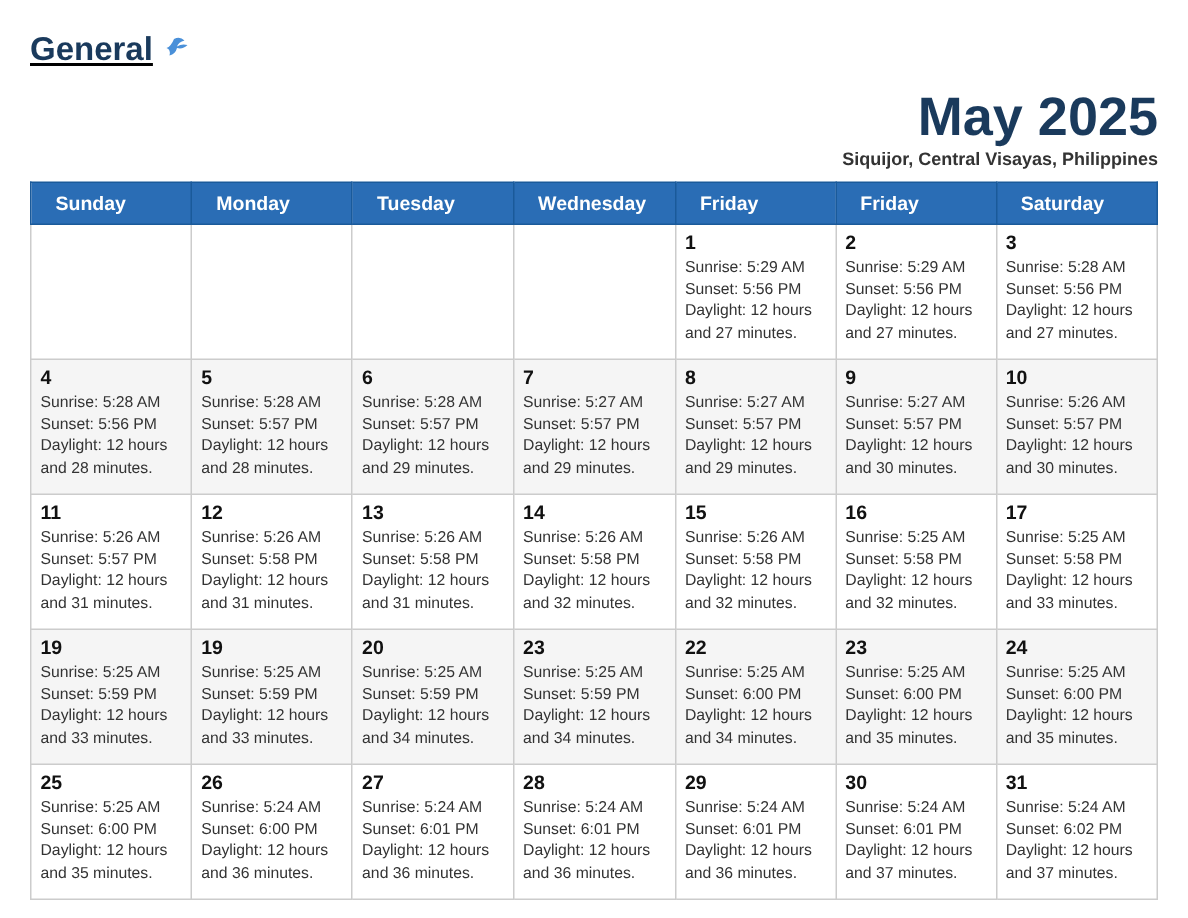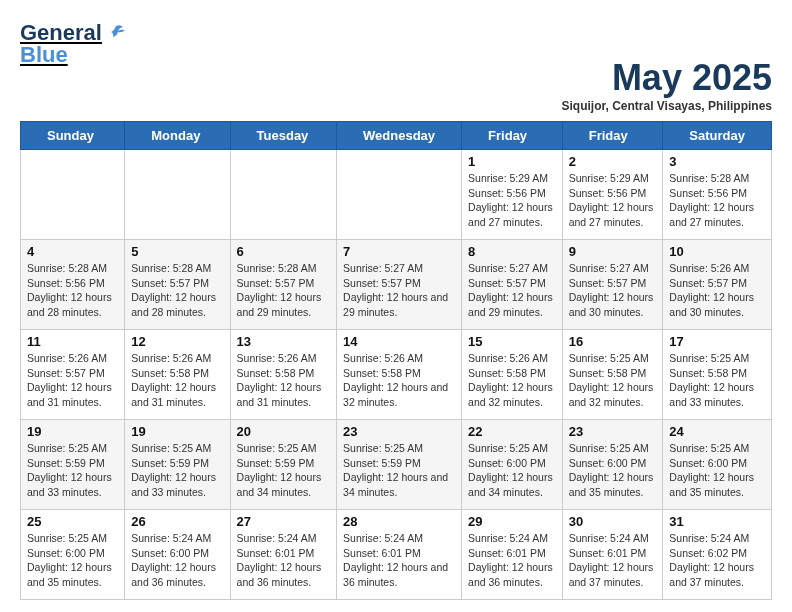--- a/index.html
+++ b/index.html
@@ -44,21 +44,21 @@
     .calendar-table {
       width: 100%;
       border-collapse: collapse;
       margin-top: 8px;
     }
     .calendar-table th {
       background-color: #2a6db5;
       color: #fff;
       font-size: 13px;
       font-weight: bold;
-      padding: 6px 26px;
+      padding: 6px 16px;
       text-align: left;
       border: 1px solid #1a5a9a;
     }
     .calendar-table td {
       border: 1px solid #ccc;
       vertical-align: top;
       padding: 4px 6px;
       width: 108px;
       height: 90px;
       font-size: 11px;
@@ -90,21 +90,20 @@
 <div class="header-top">
   <div class="logo">
     <div class="logo-wrapper">
       <div>
         <div style="display:flex;align-items:center;gap:3px;">
           <span style="font-size:22px;font-weight:bold;color:#1a3a5c;">General</span>
           <svg width="22" height="22" viewBox="0 0 22 22">
             <path d="M11 4 Q15 2 18 5 Q14 6 13 9 Q16 7 20 8 Q17 11 13 10 Q12 14 8 15 Q9 11 6 10 Q9 9 11 4Z" fill="#4a90d9"></path>
           </svg>
         </div>
-        <div style="font-size:22px;font-weight:bold;color:#4a90d9;margin-top:-4px;">Blue</div>
       </div>
     </div>
   </div>
   <div class="title-section">
     <div class="month-title">May 2025</div>
     <div class="location-title">Siquijor, Central Visayas, Philippines</div>
   </div>
 </div>
 
 <table class="calendar-table">

